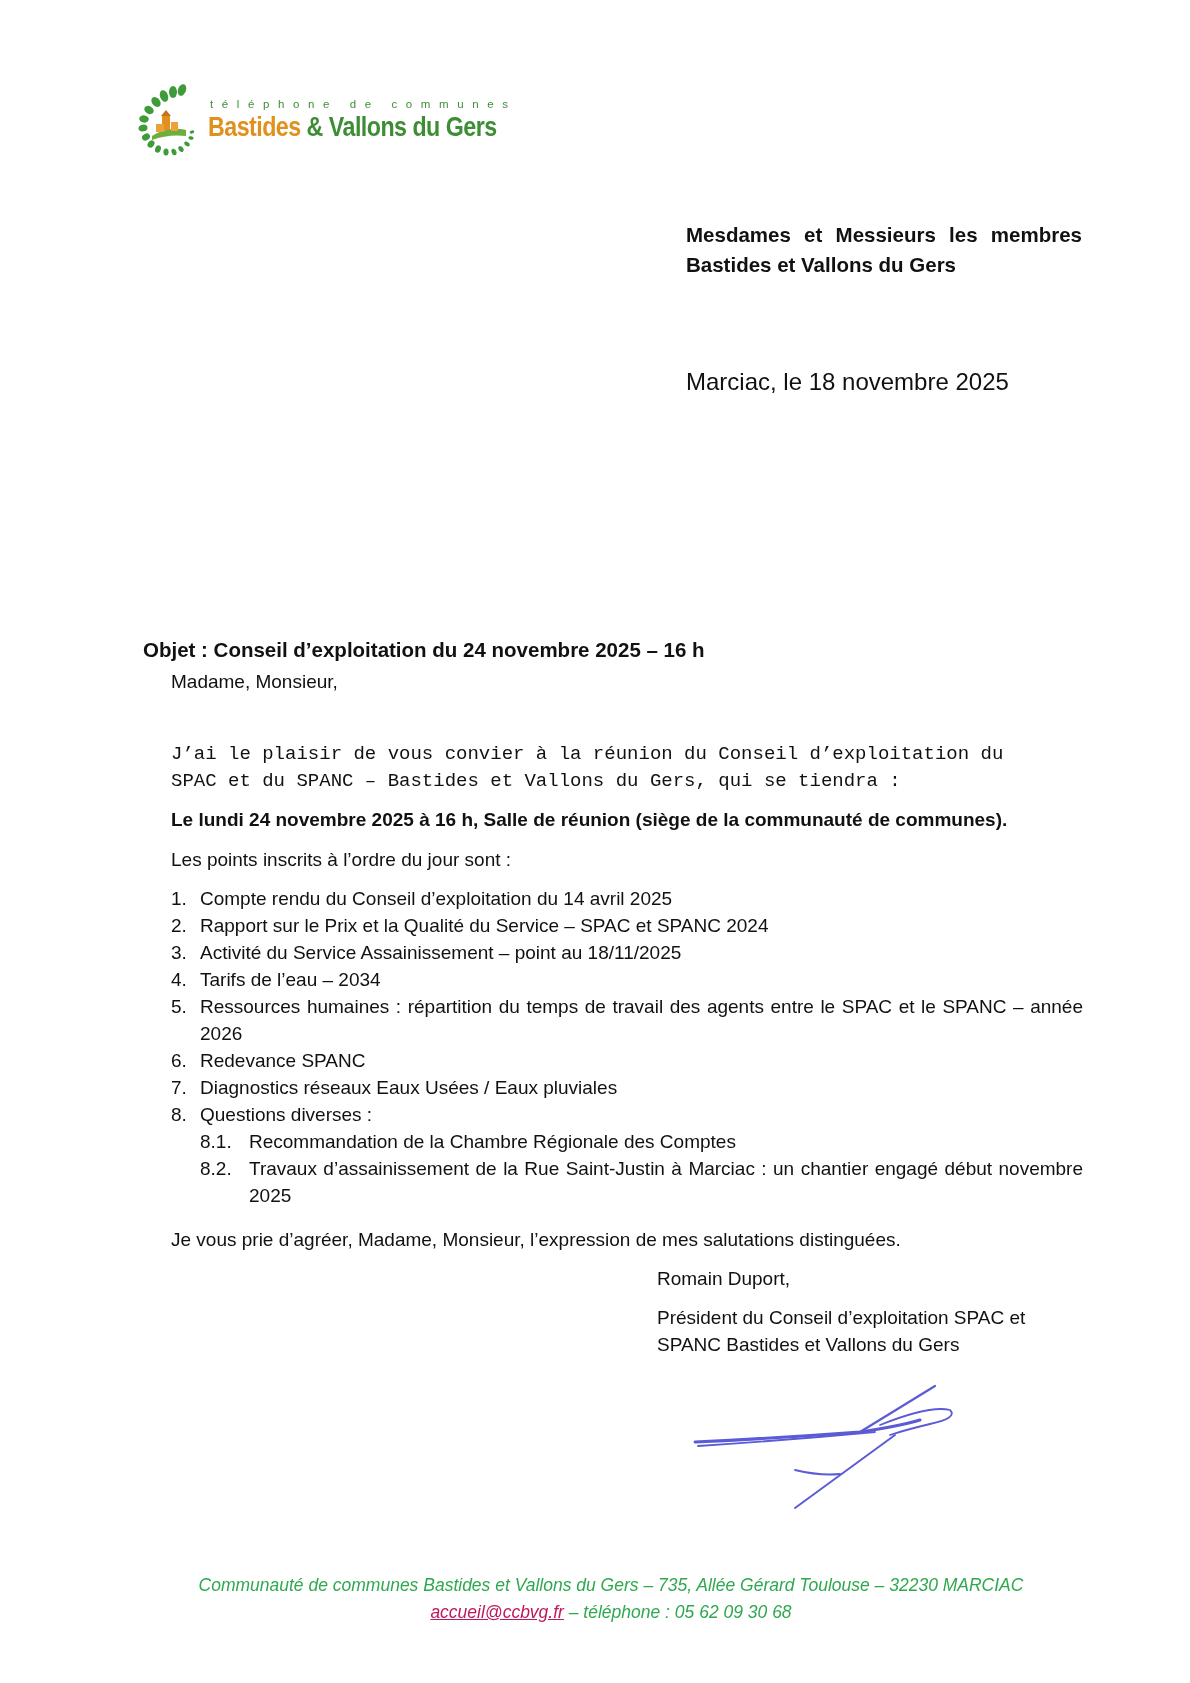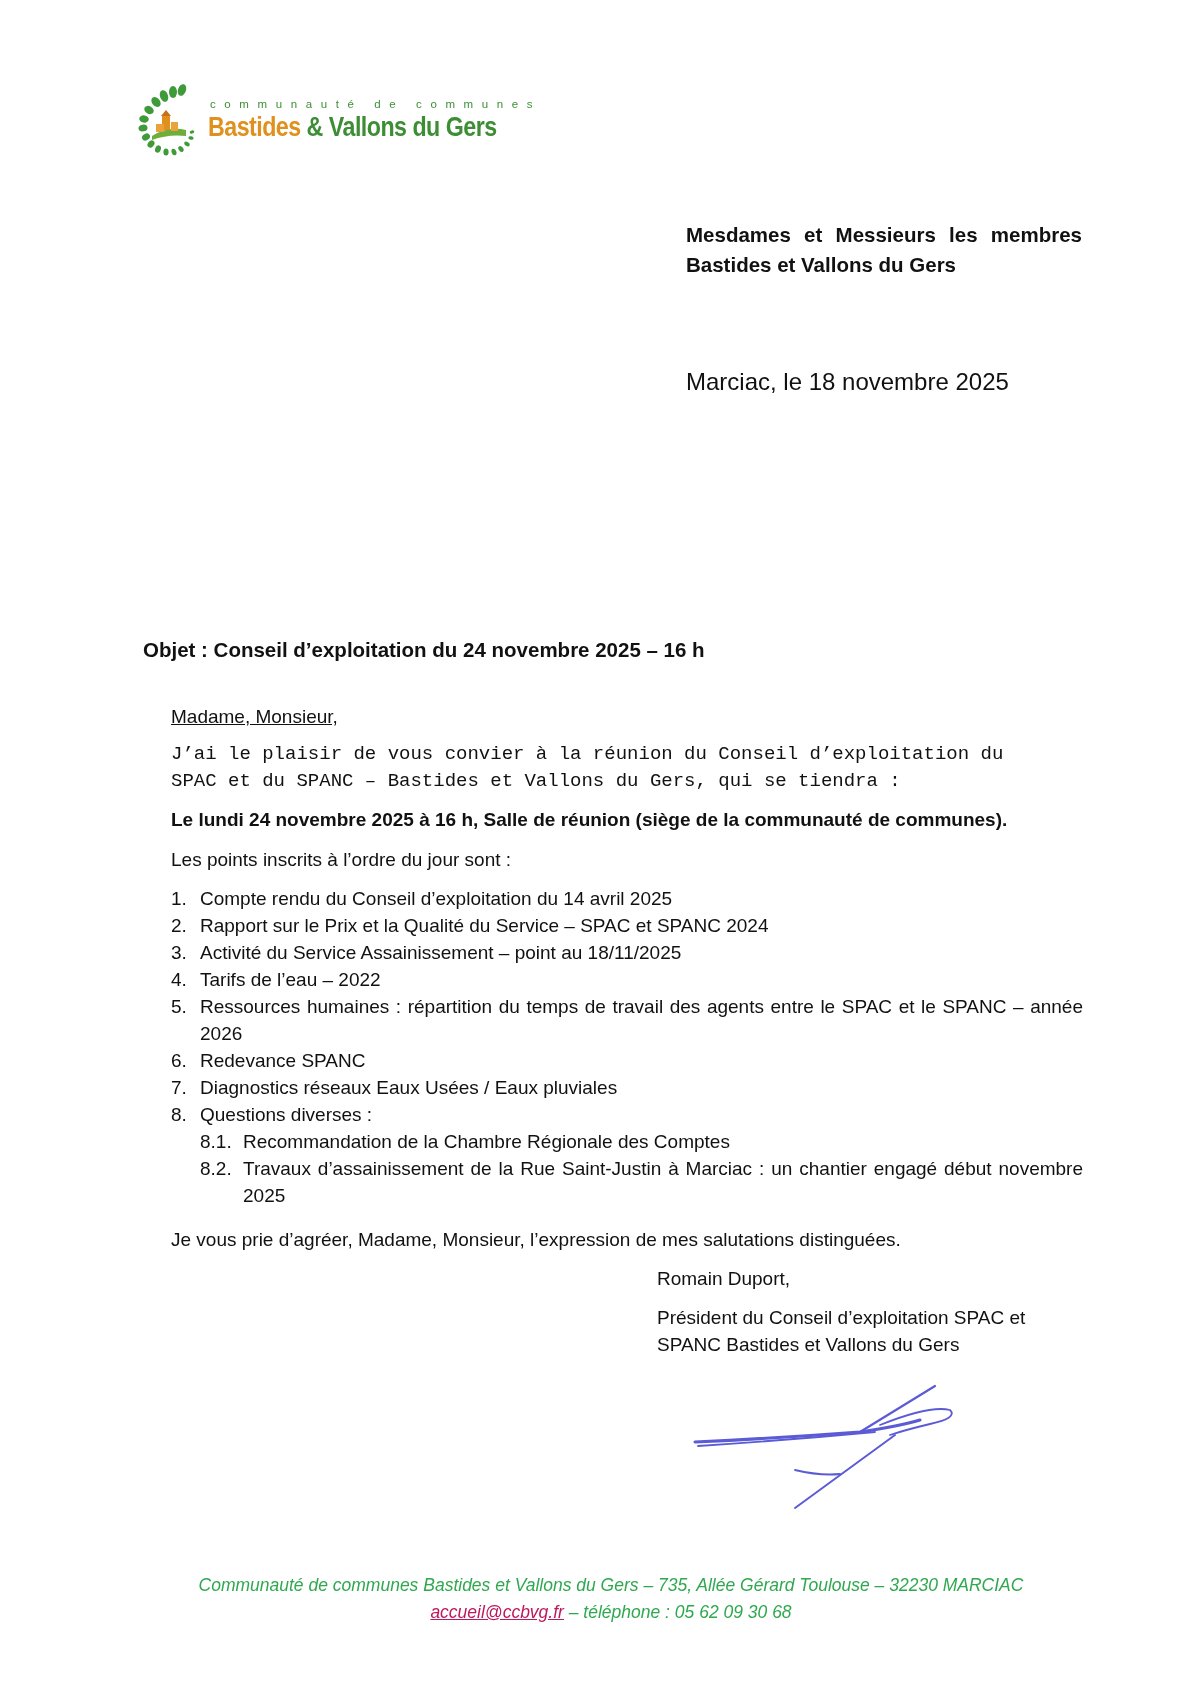--- a/index.html
+++ b/index.html
@@ -21,30 +21,30 @@
     .recipient { left: 686px; top: 220px; width: 396px; font-size: 20.5px; font-weight: bold;
                  line-height: 29.5px; text-align: justify; }
     .recipient div { text-align: justify; text-align-last: justify; }
     .recipient div.last { text-align-last: left; }
 
     .dateline { left: 686px; top: 368px; font-size: 24px; }
 
     .subject { left: 143px; top: 638px; font-size: 20.5px; font-weight: bold; white-space: nowrap; }
 
     .body-text { font-size: 19px; line-height: 27px; white-space: nowrap; }
-    .p-greet { left: 171px; top: 703px; text-decoration: underline; }
+    .p-greet { left: 171px; top: 668px; }
     .p-intro { left: 171px; top: 741px; width: 880px; white-space: normal; font-family: Liberation Mono, monospace; }
     .p-meeting { left: 171px; top: 806px; font-weight: bold; }
     .p-points { left: 171px; top: 846px; }
 
     .agenda { left: 171px; top: 885px; width: 912px; font-size: 19px; line-height: 27px; }
     .ag-item { display: flex; }
     .ag-num { width: 29px; flex: none; }
     .ag-label { flex: 1; text-align: justify; }
-    .ag-sub { display: flex; padding-left: 29px; }
+    .ag-sub { display: flex; padding-left: 29px; gap: 6px; }
     .ag-subnum { width: 43px; flex: none; }
 
     .p-closing { left: 171px; top: 1226px; }
     .sig-name { left: 657px; top: 1265px; }
     .sig-title { left: 657px; top: 1304px; white-space: normal; width: 420px; }
 
     .signature { left: 690px; top: 1380px; width: 290px; height: 130px; }
 
     .footer { left: 16px; top: 1572px; width: 1190px; text-align: center; color: #2fa84f;
               font-style: italic; font-size: 17.5px; line-height: 27px; }
@@ -72,21 +72,21 @@
       <ellipse cx="49" cy="62" rx="2" ry="3" transform="rotate(120 49 62)"></ellipse>
       <ellipse cx="53" cy="56" rx="1.8" ry="2.6" transform="rotate(100 53 56)"></ellipse>
       <ellipse cx="54" cy="50" rx="1.6" ry="2.3" transform="rotate(80 54 50)"></ellipse>
     </g>
     <path d="M14 54 Q30 44 48 48 L48 54 Q30 52 14 58 Z" fill="#6fae3b"></path>
     <rect x="24" y="34" width="8" height="14" fill="#e0901c"></rect>
     <polygon points="23,34 28,28 33,34" fill="#c8701a"></polygon>
     <rect x="18" y="42" width="8" height="8" fill="#e9a33a"></rect>
     <rect x="33" y="40" width="7" height="9" fill="#e9a33a"></rect>
   </svg>
-  <div class="logo-sub">communauté de communes</div>
+  <div class="logo-sub">téléphone de communes</div>
   <div class="logo-main">
     <span class="b">Bastides</span>
     <span class="v">&amp; Vallons du Gers</span>
   </div>
 </div>
 
 <div class="abs recipient">
   <div>Mesdames et Messieurs les membres</div>
   <div class="last">Bastides et Vallons du Gers</div>
 </div>
@@ -108,21 +108,21 @@
   <div class="ag-item">
     <span class="ag-num">2.</span>
     <span class="ag-label">Rapport sur le Prix et la Qualité du Service – SPAC et SPANC 2024</span>
   </div>
   <div class="ag-item">
     <span class="ag-num">3.</span>
     <span class="ag-label">Activité du Service Assainissement – point au 18/11/2025</span>
   </div>
   <div class="ag-item">
     <span class="ag-num">4.</span>
-    <span class="ag-label">Tarifs de l’eau – 2022</span>
+    <span class="ag-label">Tarifs de l’eau – 2034</span>
   </div>
   <div class="ag-item">
     <span class="ag-num">5.</span>
     <span class="ag-label">Ressources humaines : répartition du temps de travail des agents entre le SPAC et le SPANC – année 2026</span>
   </div>
   <div class="ag-item">
     <span class="ag-num">6.</span>
     <span class="ag-label">Redevance SPANC</span>
   </div>
   <div class="ag-item">

